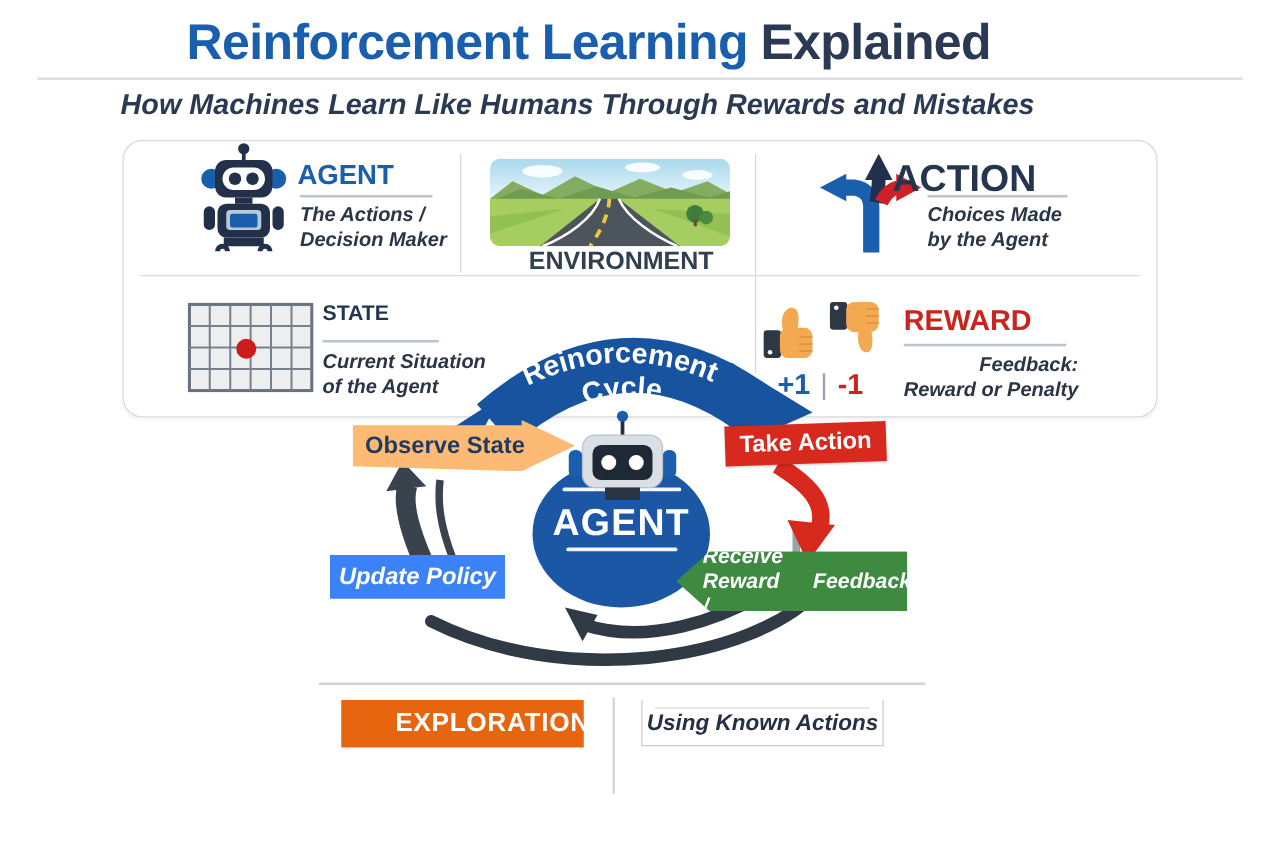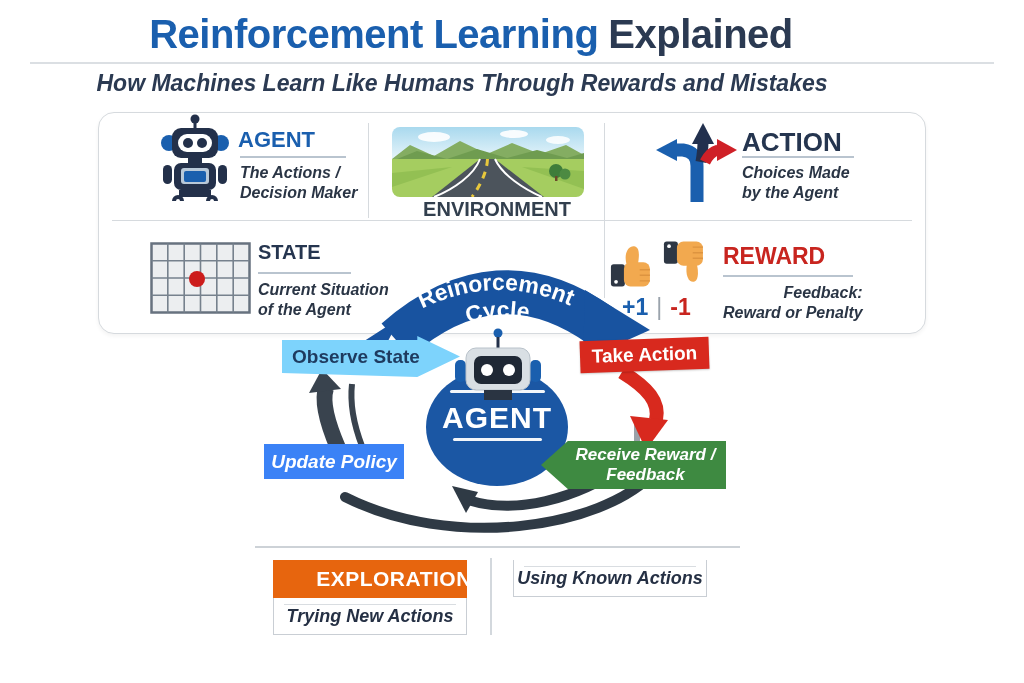--- a/index.html
+++ b/index.html
@@ -16,27 +16,27 @@
   #concept-card{left:98px;top:112px;width:826px;height:220px;background:#fff;border:1px solid #d6dade;
                 border-radius:16px;box-shadow:0 2px 4px rgba(0,0,0,.05);z-index:0;}
   .vdiv{width:1px;background:#d6dade;z-index:1;}
   .hdiv{height:1px;background:#d6dade;z-index:1;}
   .c-label{font-weight:bold;z-index:2;}
   .c-underline{height:2px;background:#b9c4cf;z-index:2;}
   .c-desc{font-style:italic;font-weight:bold;font-size:16px;line-height:1.25;color:#2a3545;z-index:2;}
   .c-desc span{display:block;}
   
   .cyc{z-index:4;display:flex;align-items:center;justify-content:center;font-weight:bold;}
-  #observe-arrow{left:282px;top:336px;width:178px;height:41px;background:#7dd3fc;color:#1e3a5f;font-size:19px;
+  #observe-arrow{left:282px;top:336px;width:178px;height:41px;background:#fdba74;color:#1e3a5f;font-size:19px;
                  clip-path:polygon(0 10%,76% 10%,76% 0,100% 50%,76% 100%,0 90%);padding-right:0;}
   #observe-arrow span{margin-right:30px;}
   #take-action-ribbon{left:580px;top:339px;width:129px;height:32px;background:#d8291e;color:#fff;font-size:19px;
                       transform:rotate(-2deg);box-shadow:0 1px 2px rgba(0,0,0,.2);}
   #receive-arrow{left:541px;top:441px;width:185px;height:48px;background:#3e8a41;color:#fff;font-size:17px;
-                 font-style:italic;flex-direction:column;line-height:1.18;
+                 font-style:italic;flex-direction:row;line-height:1.18;
                  clip-path:polygon(0 50%,14.5% 0,100% 0,100% 100%,14.5% 100%);padding-left:0;}
   #receive-arrow span{margin-left:24px;}
   #update-box{left:264px;top:444px;width:140px;height:35px;background:#3b82f6;color:#fff;font-size:19px;font-style:italic;}
   
   #bottom-rule{left:255px;top:546px;width:485px;height:2px;background:#cdd2d7;}
   .strategy{width:194px;z-index:2;}
   .strategy-head{height:38px;display:flex;align-items:center;justify-content:center;color:#fff;
                  font-size:21px;font-weight:bold;letter-spacing:.5px;padding-left:48px;}
   .strategy-body{position:relative;height:36px;background:#fff;border:1px solid #c9ced4;border-top:none;
                  display:flex;align-items:center;justify-content:center;font-size:18px;font-style:italic;
@@ -119,34 +119,34 @@
   <div class="abs c-label" style="left:380px;top:198px;width:234px;text-align:center;font-size:20px;color:#323f4e;">ENVIRONMENT</div>
 
   <svg class="abs" style="left:645px;top:118px;z-index:2;" width="95" height="90" viewBox="0 0 95 90">
     <path d="M52 84 L52 48 Q52 34 38 32 L30 32" stroke="#1a5fae" stroke-width="13" fill="none"></path>
     <polygon points="32,21 32,43 11,32" fill="#1a5fae"></polygon>
     <path d="M56 44 Q58 32 58 24" stroke="#22304e" stroke-width="11" fill="none"></path>
     <polygon points="47,26 69,26 58,5" fill="#22304e"></polygon>
     <path d="M60 44 Q65 34 73 32" stroke="#cf2027" stroke-width="11" fill="none"></path>
     <polygon points="72,21 72,43 92,32" fill="#cf2027"></polygon>
   </svg>
-  <div class="abs c-label" style="left:742px;top:127px;font-size:26px;color:#25354f;text-align:right;">ACTION</div>
+  <div class="abs c-label" style="left:714px;top:127px;font-size:30px;color:#25354f;text-align:right;">ACTION</div>
   <div class="abs c-underline" style="left:742px;top:156px;width:112px;"></div>
   <div class="abs c-desc" style="left:742px;top:163px;">
     <span>Choices Made</span>
     <span>by the Agent</span>
   </div>
 
   <svg class="abs" style="left:150px;top:242px;z-index:2;" width="101" height="72" viewBox="0 0 101 72">
     <rect x="1.5" y="1.5" width="98" height="69" fill="#eceef0" stroke="#67727f" stroke-width="2.5"></rect>
     <path d="M17.8 1.5 V70.5 M34.2 1.5 V70.5 M50.5 1.5 V70.5 M66.8 1.5 V70.5 M83.2 1.5 V70.5
              M1.5 18.7 H99.5 M1.5 36 H99.5 M1.5 53.2 H99.5" stroke="#76818d" stroke-width="1.6"></path>
     <circle cx="47" cy="37" r="8" fill="#cc1c1c"></circle>
   </svg>
-  <div class="abs c-label" style="left:258px;top:241px;font-size:20px;color:#25354f;">STATE</div>
+  <div class="abs c-label" style="left:258px;top:241px;font-size:17px;color:#25354f;">STATE</div>
   <div class="abs c-underline" style="left:258px;top:272px;width:93px;"></div>
   <div class="abs c-desc" style="left:258px;top:280px;">
     <span>Current Situation</span>
     <span>of the Agent</span>
   </div>
 
   <svg class="abs" style="left:610px;top:240px;z-index:2;" width="52" height="52" viewBox="0 0 56 56">
     <rect x="1" y="26" width="15" height="24" rx="3" fill="#2e3744"></rect>
     <circle cx="6.5" cy="45" r="2" fill="#ffffff"></circle>
     <path d="M18 27 C14 13 21 5 27 7 C33 9 31 20 30 27 Z" fill="#f2a94f"></path>
@@ -239,21 +239,20 @@
     <span>Feedback</span>
   </div>
   <div class="abs cyc" id="update-box">
     <span>Update Policy</span>
   </div>
 
   <div class="abs" id="bottom-rule"></div>
 
   <div class="abs strategy" style="left:273px;top:560px;">
     <div class="strategy-head" style="background:#e7650e;">EXPLORATION</div>
-    <div class="strategy-body">Trying New Actions</div>
   </div>
 
   <div class="abs" id="strategy-divider"></div>
 
   <div class="abs strategy" style="left:513px;top:560px;">
     <div class="strategy-body">Using Known Actions</div>
   </div>
 
 </div>
 

